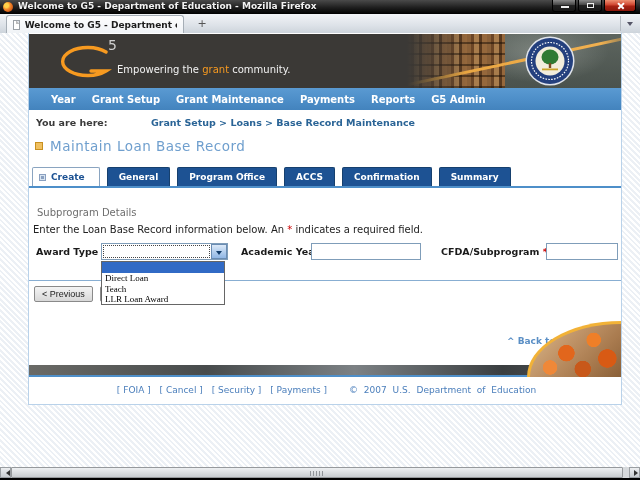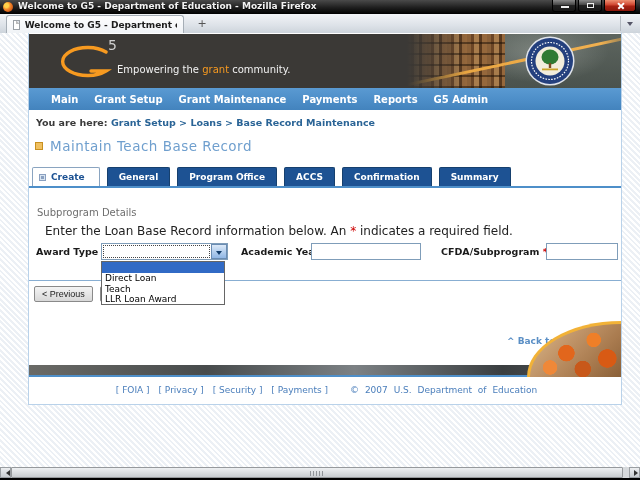--- a/index.html
+++ b/index.html
@@ -65,56 +65,56 @@
 
   
   .main-nav { position:absolute; left:0; top:55px; width:592px; height:22px;
     background:linear-gradient(180deg,#5a9ad2 0%,#4e8fc9 50%,#4383bd 100%);
     display:flex; align-items:center; padding-left:22px; gap:16px; }
   .nav-item { color:#fff; font-size:10px; font-weight:bold; white-space:nowrap; }
 
   
   .breadcrumb { position:absolute; left:7px; top:84px; font-size:9.5px; white-space:nowrap; }
   .bc-prefix { color:#3a3a3a; font-weight:bold; }
-  .bc-path { color:#2a6496; font-weight:bold; }
+  .bc-path { color:#2a6496; font-weight:bold;margin-left:40px; }
   .page-title-row { position:absolute; left:6px; top:105px; display:flex; align-items:center; }
   .bullet { width:8px; height:8px; background:#f0c060; border:1px solid #c89020; margin-right:7px; }
   .page-title { font-size:13.5px; color:#6f9fce; letter-spacing:.5px; font-weight:normal; }
 
   
   .tabs-row { position:absolute; left:3px; top:134px; height:19px; display:flex; align-items:flex-end; }
   .stab { height:19px; font-size:9px; font-weight:bold; display:flex; align-items:center;
     padding:0 11px; margin-right:7px; border-radius:2px 2px 0 0;
     background:#1d5293; color:#fff; border:1px solid #16406e; border-bottom:none; white-space:nowrap; }
   .stab.active { background:#fff; color:#1d5293; border:1px solid #8aa4c0; border-bottom:none; padding:0 14px 0 6px; }
   .create-icon { width:7px; height:7px; border:1px solid #8aa0c0; background:#d8e4f0; margin-right:5px; position:relative; }
   .create-icon::after { content:""; position:absolute; left:1px; top:1px; width:3px; height:3px; background:#8aa0c0; }
   .tab-underline { position:absolute; left:0; top:153px; width:592px; height:2px; background:#4e8fc9; }
 
   
   .section-title { position:absolute; left:8px; top:174px; font-size:10px; color:#6e6e6e; }
-  .instructions { position:absolute; left:16px; top:191px; font-size:12px; color:#222; }
+  .instructions { position:absolute; left:4px; top:191px; font-size:10px; color:#222; }
   .instructions .star { color:#cc0000; }
   .form-row { position:absolute; left:0; top:210px; width:592px; height:18px; }
   .flabel { position:absolute; top:3px; font-size:9.5px; font-weight:bold; color:#1a1a1a; white-space:nowrap; }
   .req { color:#cc0000; font-weight:bold; }
   .lbl-award { left:7px; } .lbl-year { left:212px; } .lbl-cfda { left:412px; }
   .fselect { position:absolute; left:72px; top:0; width:127px; height:17px; background:#fff;
     border:1px solid #7f9db9; }
   .fselect .focusbox { position:absolute; left:1px; top:1px; right:17px; bottom:1px; border:1px dotted #444; }
   .sel-btn { position:absolute; right:0; top:0; width:16px; height:15px;
     background:linear-gradient(180deg,#dce9f8 0%,#aecbec 60%,#90b6e4 100%); border:1px solid #6a8cb2; }
   .sel-btn i { position:absolute; left:4px; top:6px; border:3.5px solid transparent; border-top:4px solid #123d6b; }
   .finput { position:absolute; top:0; height:17px; border:1px solid #7f9db9; background:#fff;
     font-size:9.5px; padding:0 2px; font-family:"DejaVu Sans",sans-serif; }
   .inp-year { left:282px; width:110px; } .inp-cfda { left:517px; width:72px; }
 
   
   .ddlist { position:absolute; left:72px; top:228px; width:124px; background:#fff;
-    border:1px solid #666; z-index:60; }
+    border:1px solid #666; z-index:60;font-family:Liberation Serif, serif; }
   .ddopt { font-size:9px; color:#000; padding:0.5px 0 0.5px 3px; height:10.5px; line-height:10px; white-space:nowrap; }
   .ddopt.blank { background:#316ac5; height:10.5px; }
 
   .separator { position:absolute; left:0; top:247px; width:592px; height:1px; background:#88aed2; }
 
   
   .buttons-row { position:absolute; left:5px; top:253px; display:flex; gap:7px; z-index:5; }
   .gbtn { font-size:9px; color:#222; padding:2px 7px; border:1px solid #8a8a8a; border-radius:2px;
     background:linear-gradient(180deg,#f4f4f4,#d8d8d8); white-space:nowrap; }
   .obtn { font-size:9px; font-weight:bold; color:#3a2400; padding:2px 10px; border:1px solid #b5791f;
@@ -208,36 +208,36 @@
             <circle cx="25" cy="25" r="18.5" fill="none" stroke="#ffffff" stroke-width="1.2" stroke-dasharray="1.6 1.3"></circle>
             <circle cx="25" cy="25" r="14.5" fill="#f2eddc"></circle>
             <ellipse cx="25" cy="21" rx="8.5" ry="7.5" fill="#2f7a33"></ellipse>
             <rect x="23.8" y="27" width="2.4" height="5" fill="#7a4a22"></rect>
             <rect x="17" y="32.5" width="16" height="1.8" fill="#c9a227"></rect>
           </svg>
         </div>
       </div>
 
       <div class="main-nav">
-        <span class="nav-item">Main</span>
+        <span class="nav-item">Year</span>
         <span class="nav-item">Grant Setup</span>
         <span class="nav-item">Grant Maintenance</span>
         <span class="nav-item">Payments</span>
         <span class="nav-item">Reports</span>
         <span class="nav-item">G5 Admin</span>
       </div>
 
       <div class="breadcrumb">
         <span class="bc-prefix">You are here: </span>
         <span class="bc-path">Grant Setup &gt; Loans &gt; Base Record Maintenance</span>
       </div>
 
       <div class="page-title-row">
         <span class="bullet"></span>
-        <h1 class="page-title">Maintain Teach Base Record</h1>
+        <h1 class="page-title">Maintain Loan Base Record</h1>
       </div>
 
       <div class="tabs-row">
         <div class="stab active">
           <span class="create-icon"></span>
           <span>Create</span>
         </div>
         <div class="stab">General</div>
         <div class="stab">Program Office</div>
         <div class="stab">ACCS</div>
@@ -286,21 +286,21 @@
         <button class="obtn">Continue &gt;</button>
       </div>
 
       <div class="backtotop">^ Back to Top</div>
 
       <div class="corner-img"></div>
       <div class="footer-bar"></div>
 
       <div class="footer-links">
         <span class="flink">[ FOIA ]</span>
-        <span class="flink">[ Privacy ]</span>
+        <span class="flink">[ Cancel ]</span>
         <span class="flink">[ Security ]</span>
         <span class="flink">[ Payments ]</span>
         <span class="copyright">© 2007 U.S. Department of Education</span>
       </div>
 
     </div>
   </div>
 
   <div class="hscroll">
     <div class="scr-btn scr-left">

